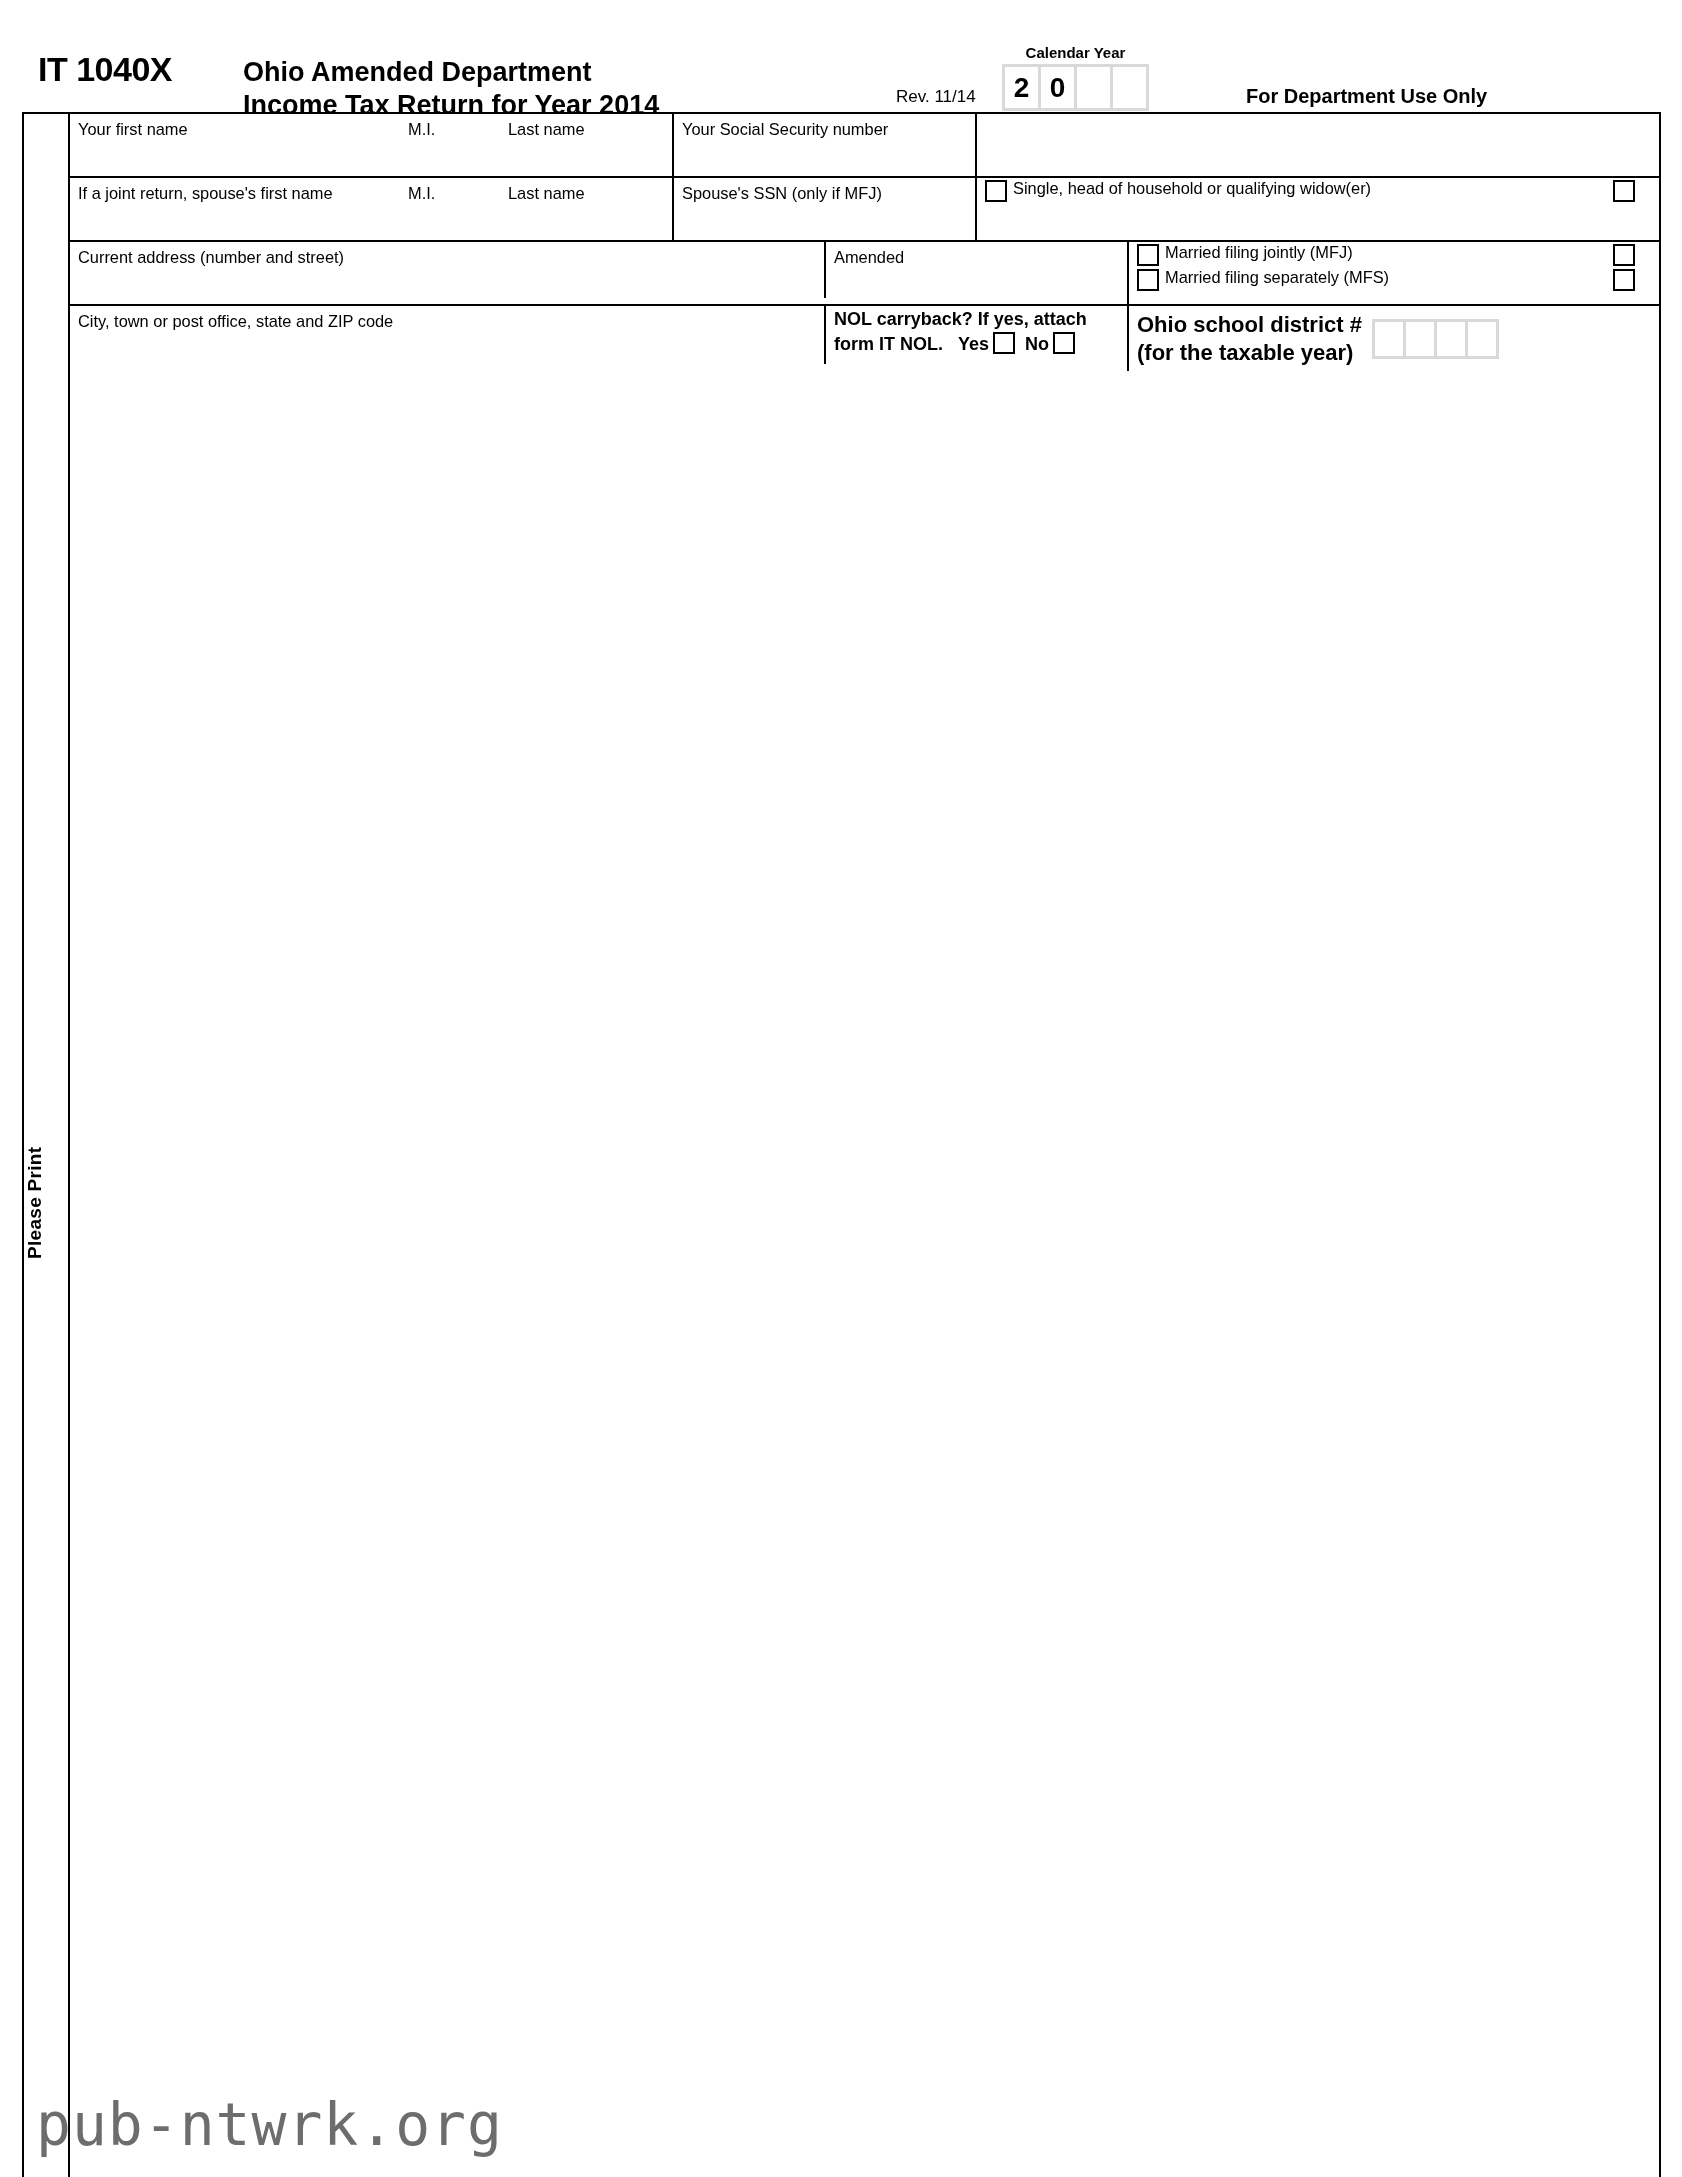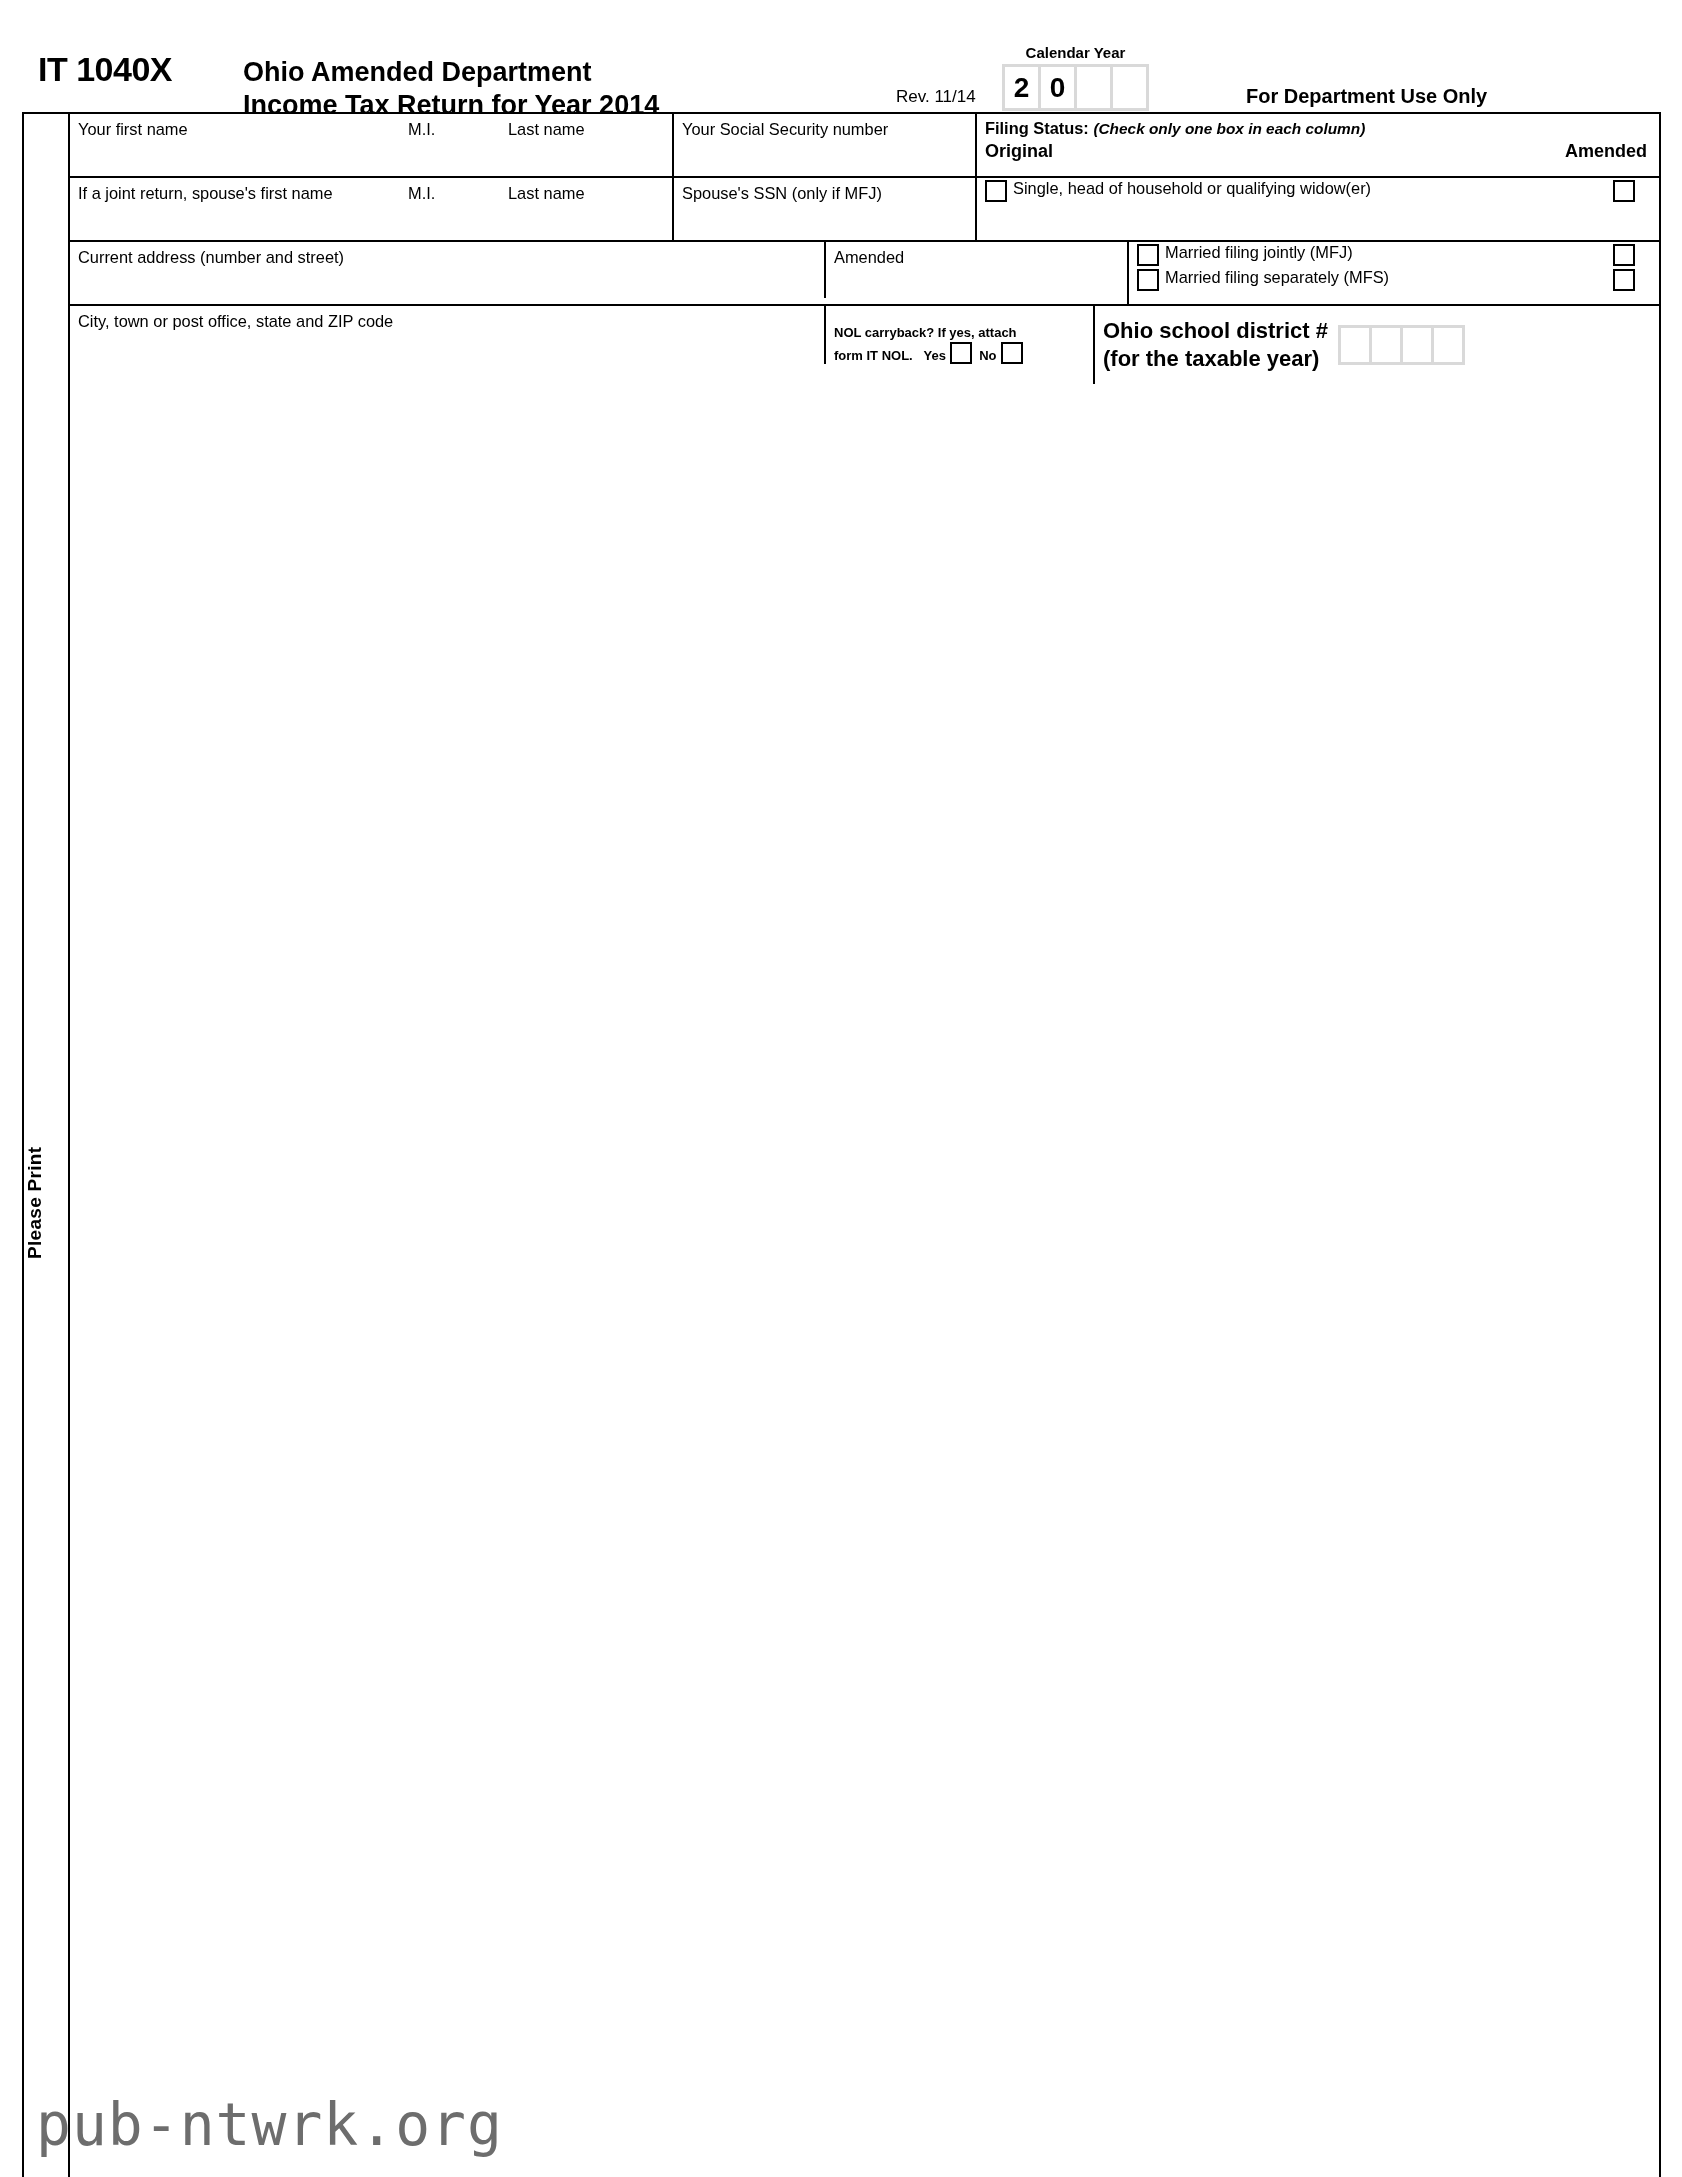--- a/index.html
+++ b/index.html
@@ -48,21 +48,21 @@
   .sub-mi  { position: absolute; left: 338px; top: 6px; }
   .sub-ln  { position: absolute; left: 438px; top: 6px; }
 
   .fs-title { font-size: 16.4px; padding: 5px 8px 2px 8px; }
   .fs-title b { font-weight: bold; }
   .fs-title i { font-style: italic; font-weight: bold; font-size: 15.4px; }
   .fs-oa { display: flex; justify-content: space-between; padding: 1px 12px 2px 8px; font-size: 18px; font-weight: bold; }
   .fs-opt { display: flex; align-items: flex-start; padding: 1px 24px 1px 8px; font-size: 16.4px; }
   .fs-opt .lbl { flex: 1; padding: 0 6px; line-height: 1.18; }
   .ckbox { width: 22px; height: 22px; border: 2.2px solid #000; background: #fff; flex: none; margin-top: 1px; }
-  .nol-cell { width: 269px; border-right: 2.5px solid #000; padding: 19px 8px; font-size: 13px; font-weight: bold; line-height: 1.25; }
+  .nol-cell { width: 303px; border-right: 2.5px solid #000; padding: 2px 8px; font-size: 18px; font-weight: bold; line-height: 1.25; }
   .nol-cell .ckbox { display: inline-block; vertical-align: -4px; margin-left: 4px; }
   .sd-cell { flex: 1; display: flex; align-items: center; padding: 5px 8px; font-size: 22px; font-weight: bold; line-height: 1.25; }
   .sd-boxes { display: flex; background: #d9d9d9; padding: 3px; gap: 3px; margin-left: 10px; }
   .sd-boxes .cb { width: 28px; height: 34px; background: #fff; }
   .addr-cell { width: 756px; border-right: 2.5px solid #000; height: 56px; }
 
   .watermark {
     position: absolute; left: 36px; bottom: 18px;
     font-family: "DejaVu Sans Mono", monospace;
     font-size: 58px; color: #6d6d6d; letter-spacing: 1px;
@@ -99,30 +99,20 @@
     <div class="tb-main">
 
       <div class="tb-row">
         <div class="tb-cell tb-name">
           <span>Your first name</span>
           <span class="sub-mi">M.I.</span>
           <span class="sub-ln">Last name</span>
         </div>
         <div class="tb-cell tb-ssn">
           <span>Your Social Security number</span>
-        </div>
-        <div class="tb-fs">
-          <div class="fs-title">
-            <b>Filing Status:</b>
-            <i>(Check only one box in each column)</i>
-          </div>
-          <div class="fs-oa">
-            <span>Original</span>
-            <span>Amended</span>
-          </div>
         </div>
       </div>
 
       <div class="tb-row">
         <div class="tb-cell tb-name">
           <span>If a joint return, spouse's first name</span>
           <span class="sub-mi">M.I.</span>
           <span class="sub-ln">Last name</span>
         </div>
         <div class="tb-cell tb-ssn">

